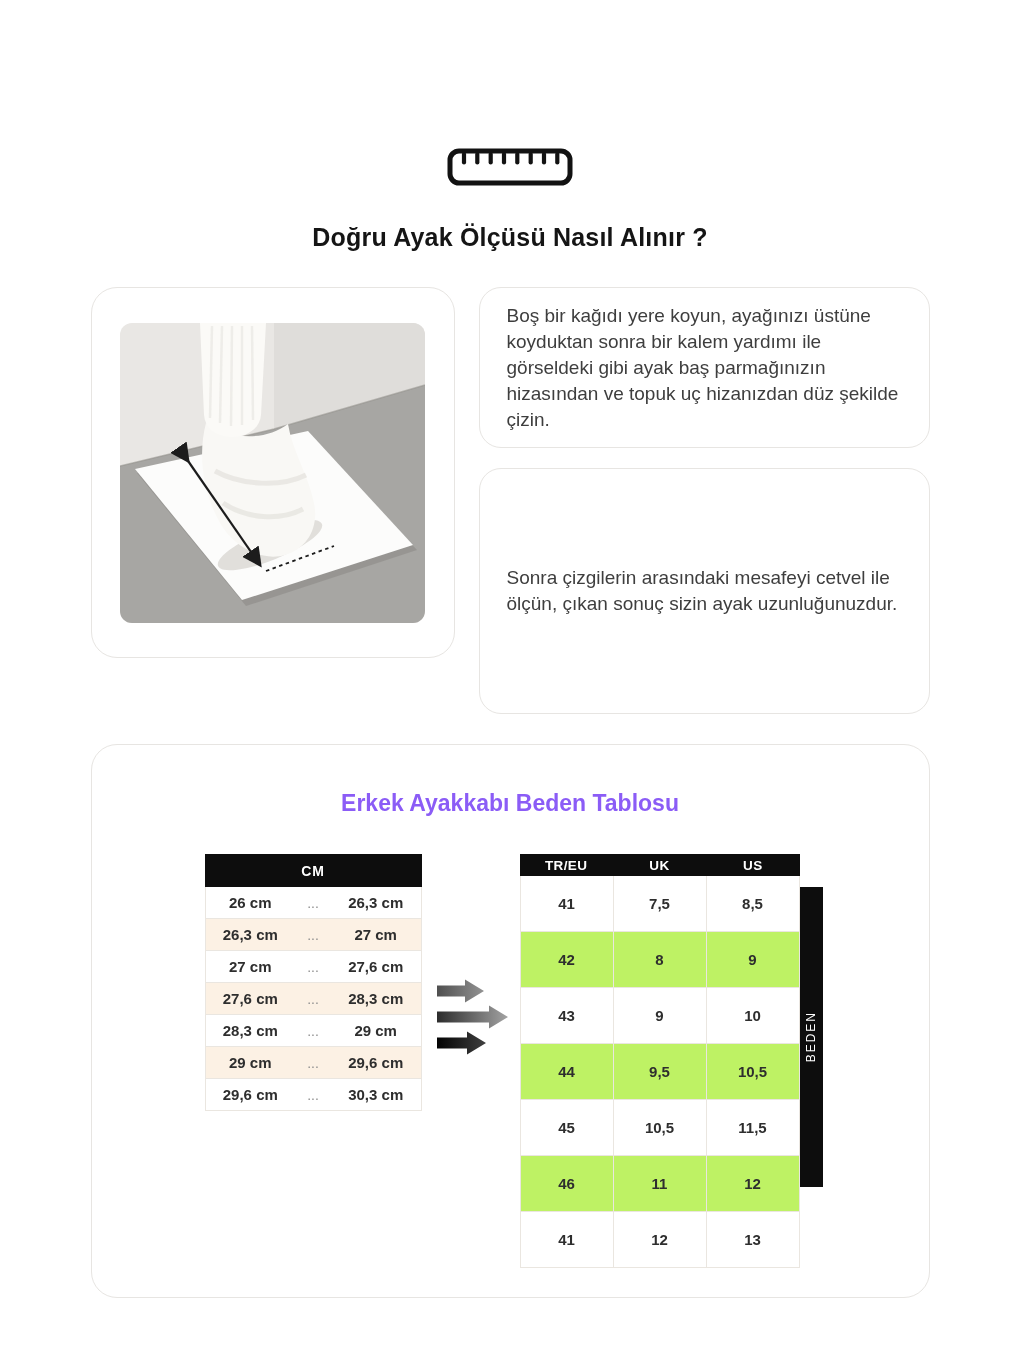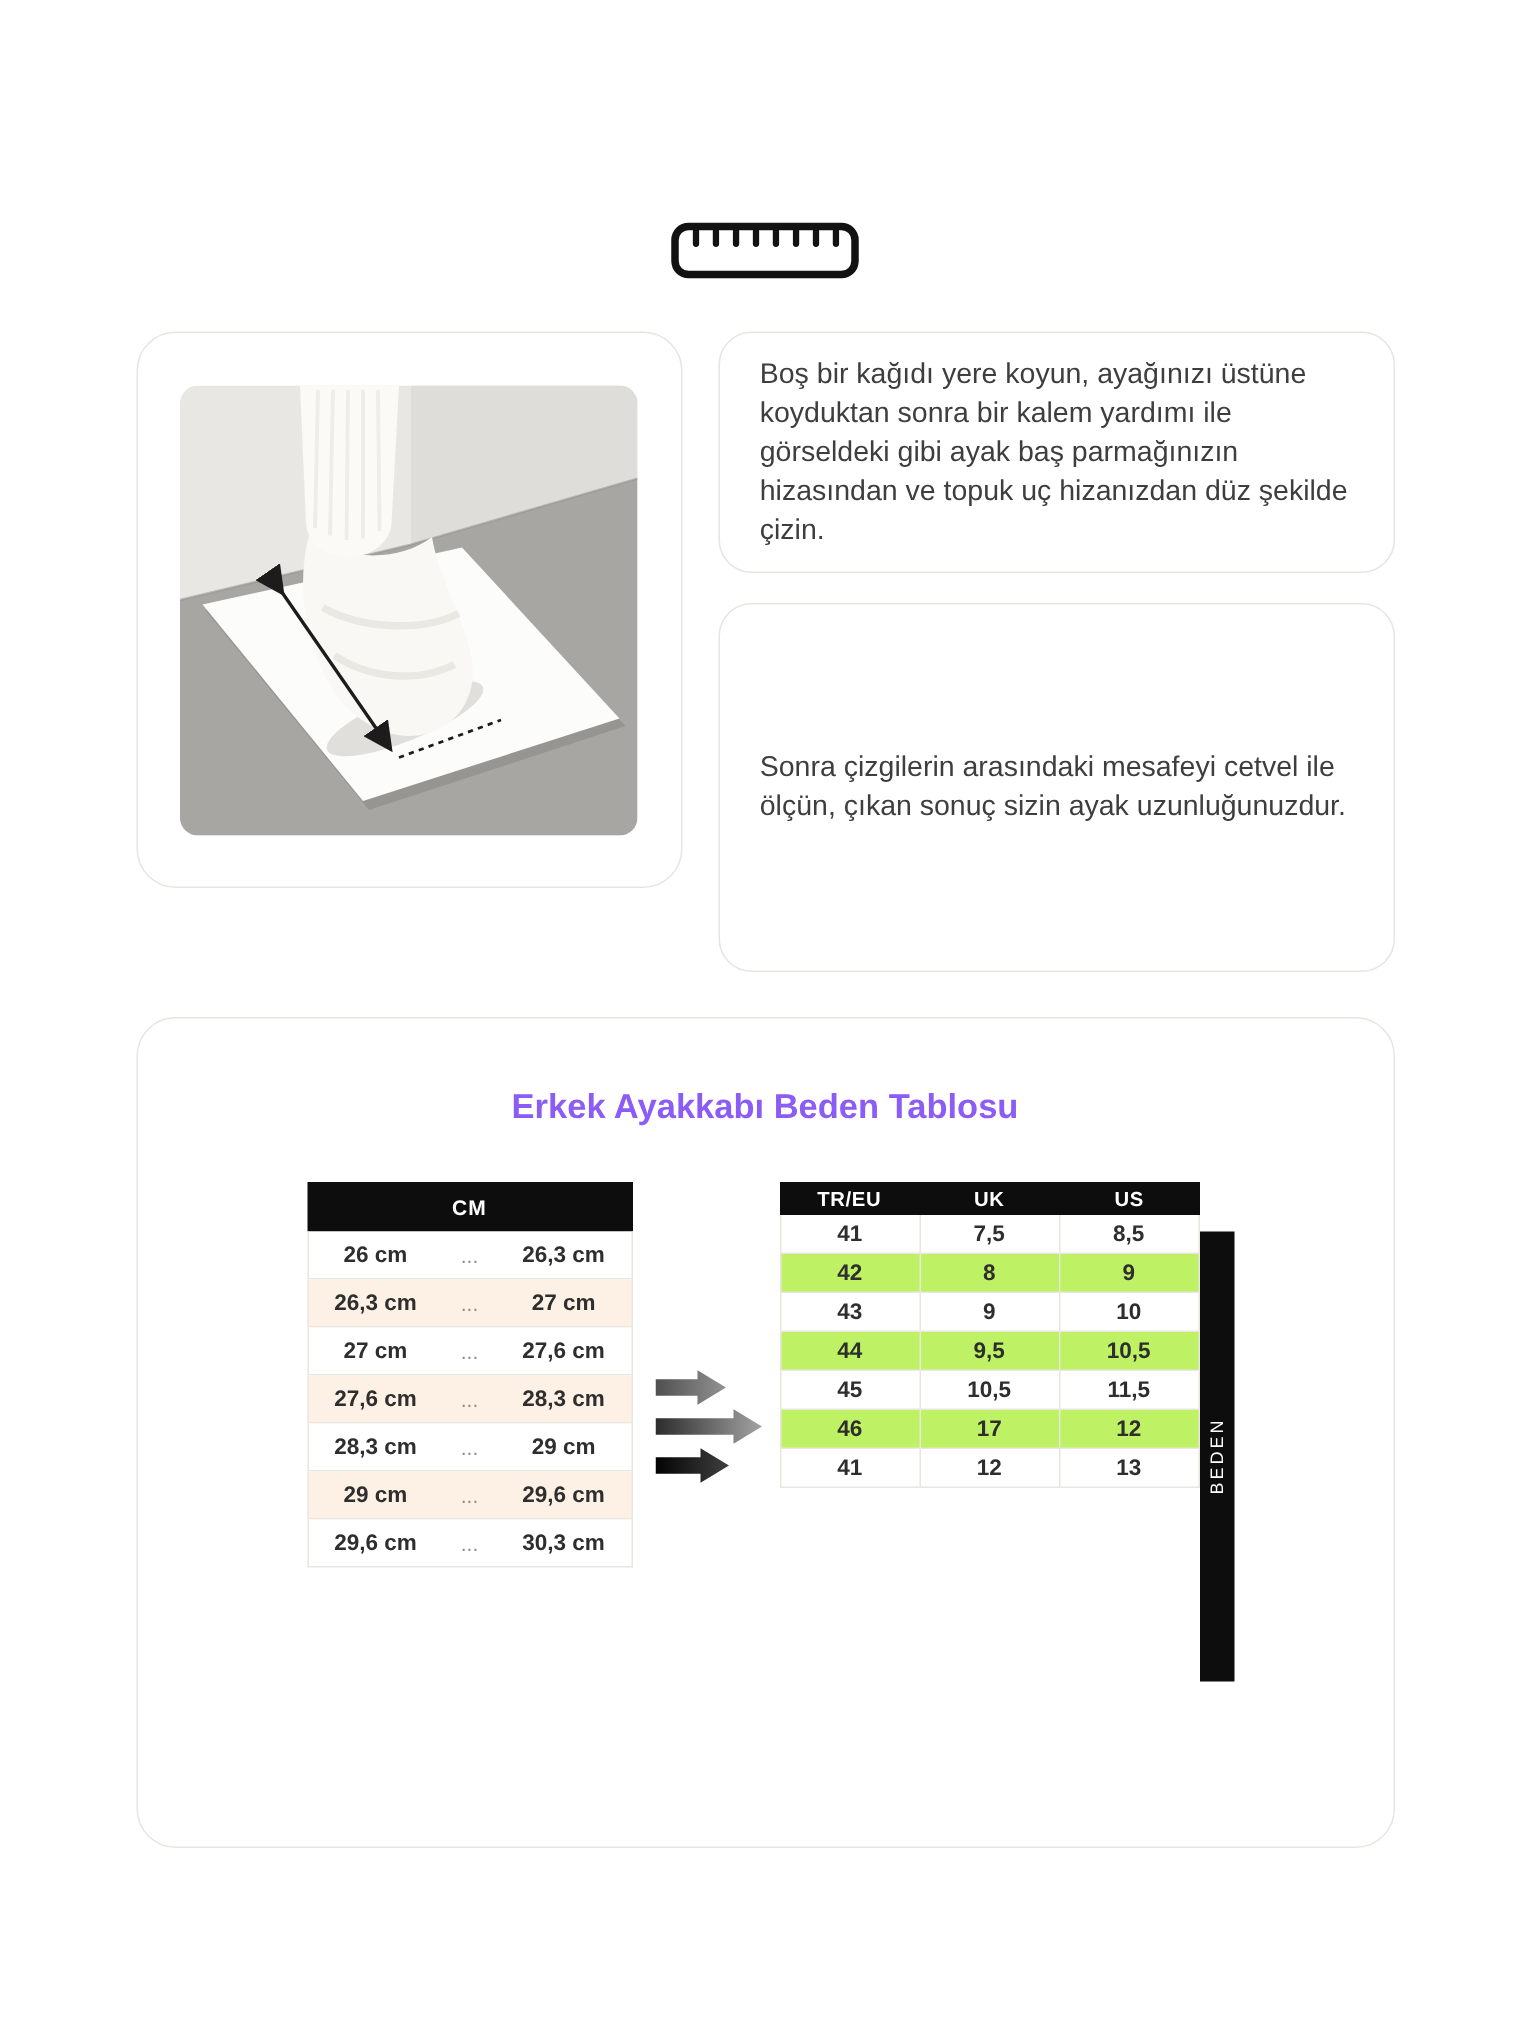--- a/index.html
+++ b/index.html
@@ -46,21 +46,21 @@
     font-size: 14px; }
 
   .alt { background: #fcf1e4 !important; }
 
   .arrows { position: absolute; left: 345px; top: 125px; }
 
   .conv-table { position: absolute; left: 428px; top: 0; width: 280px; }
   .conv-head { display: flex; height: 22px; background: #0d0d0d; }
   .conv-head span { flex: 1; display: flex; align-items: center; justify-content: center;
     color: #fff; font-size: 13.5px; font-weight: bold; letter-spacing: 0.4px; }
-  .conv-row { display: flex; height: 26px; background: #fff; border-radius: 11px; }
+  .conv-row { display: flex; height: 56px; background: #fff; border-radius: 11px; }
   .conv-row span { flex: 1; display: flex; align-items: center; justify-content: center;
     font-size: 15px; font-weight: bold; color: #2e2e2e;
     border-right: 1px solid #eae6e0; border-bottom: 1px solid #eae6e0; }
   .conv-row span:first-child { border-left: 1px solid #eae6e0; }
   .conv-row.alt span { background: #bef264; }
 
   .beden { position: absolute; left: 708px; top: 33px; width: 23px; height: 300px;
     background: #0d0d0d; display: flex; align-items: center; justify-content: center; }
   .beden span { writing-mode: vertical-rl; transform: rotate(180deg); color: #ffffff;
     font-size: 12px; letter-spacing: 2px; white-space: nowrap; }
@@ -79,20 +79,21 @@
         <line x1="43.7" y1="6" x2="43.7" y2="14.5"></line>
         <line x1="57" y1="6" x2="57" y2="14.5"></line>
         <line x1="70.3" y1="6" x2="70.3" y2="14.5"></line>
         <line x1="83.7" y1="6" x2="83.7" y2="14.5"></line>
         <line x1="97" y1="6" x2="97" y2="14.5"></line>
         <line x1="110.3" y1="6" x2="110.3" y2="14.5"></line>
       </g>
     </svg>
   </div>
 
+  <h1 class="page-title">Doğru Ayak Ölçüsü Nasıl Alınır ?</h1>
 
   <div class="howto">
 
     <div class="photo-card">
       <svg class="photo" viewBox="0 0 305 300">
         <defs>
           <marker id="ah" markerWidth="9" markerHeight="9" refX="6" refY="4.5" orient="auto">
             <path d="M0,0 L9,4.5 L0,9 Z" fill="#1c1c1c"></path>
           </marker>
         </defs>
@@ -224,21 +225,21 @@
           <span>9,5</span>
           <span>10,5</span>
         </div>
         <div class="conv-row">
           <span>45</span>
           <span>10,5</span>
           <span>11,5</span>
         </div>
         <div class="conv-row alt">
           <span>46</span>
-          <span>17</span>
+          <span>11</span>
           <span>12</span>
         </div>
         <div class="conv-row">
           <span>41</span>
           <span>12</span>
           <span>13</span>
         </div>
       </div>
 
       <div class="beden">

